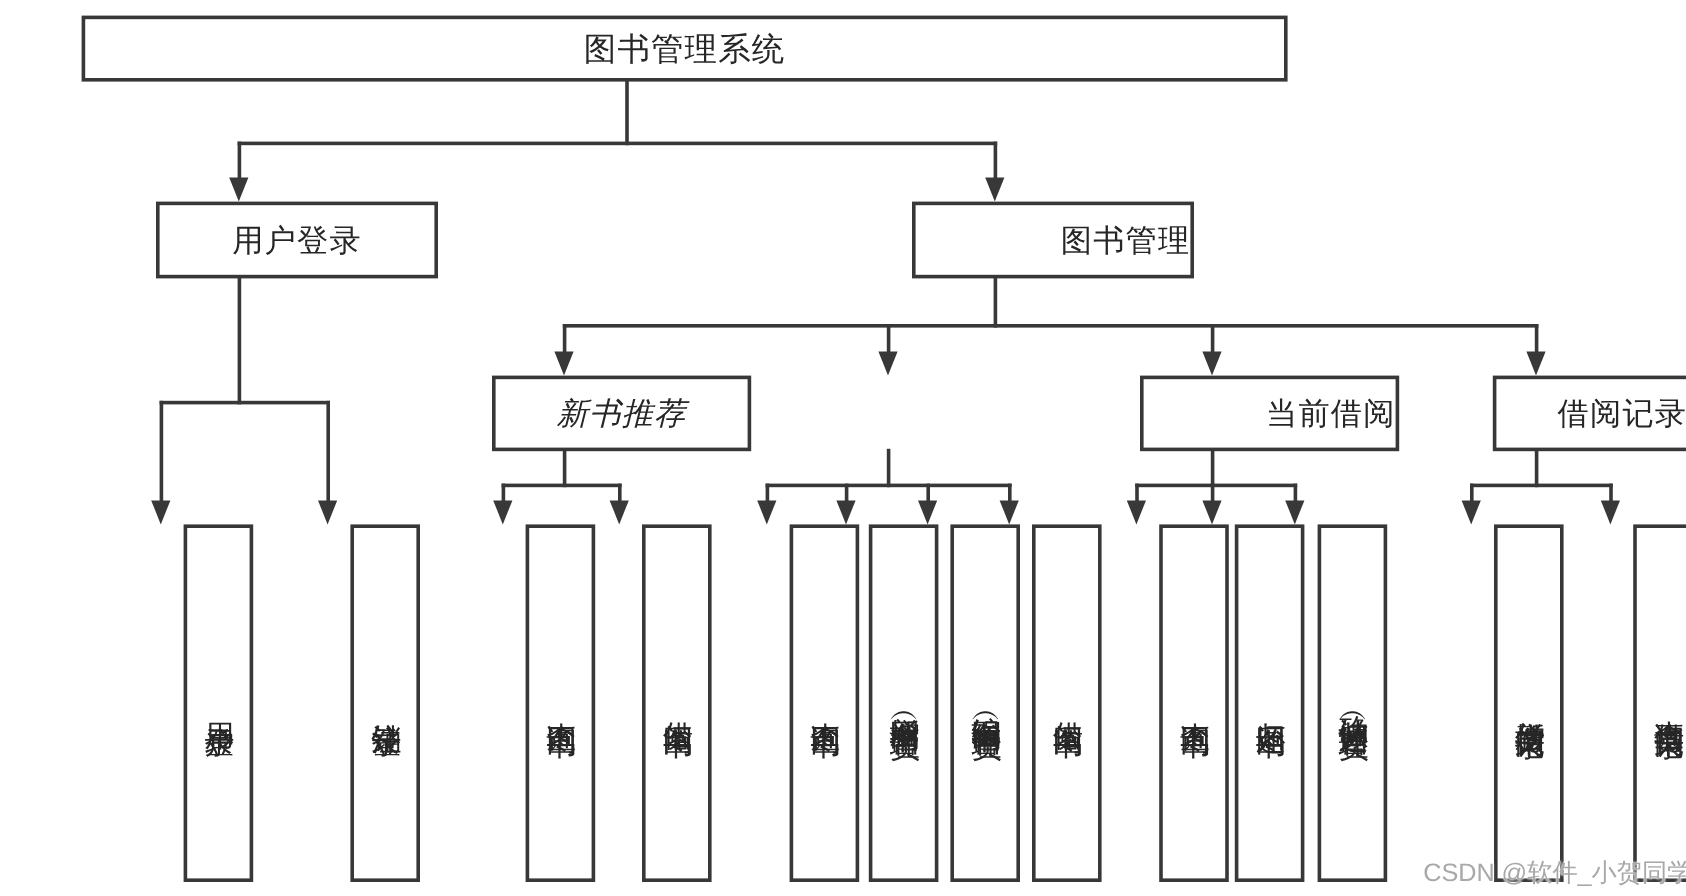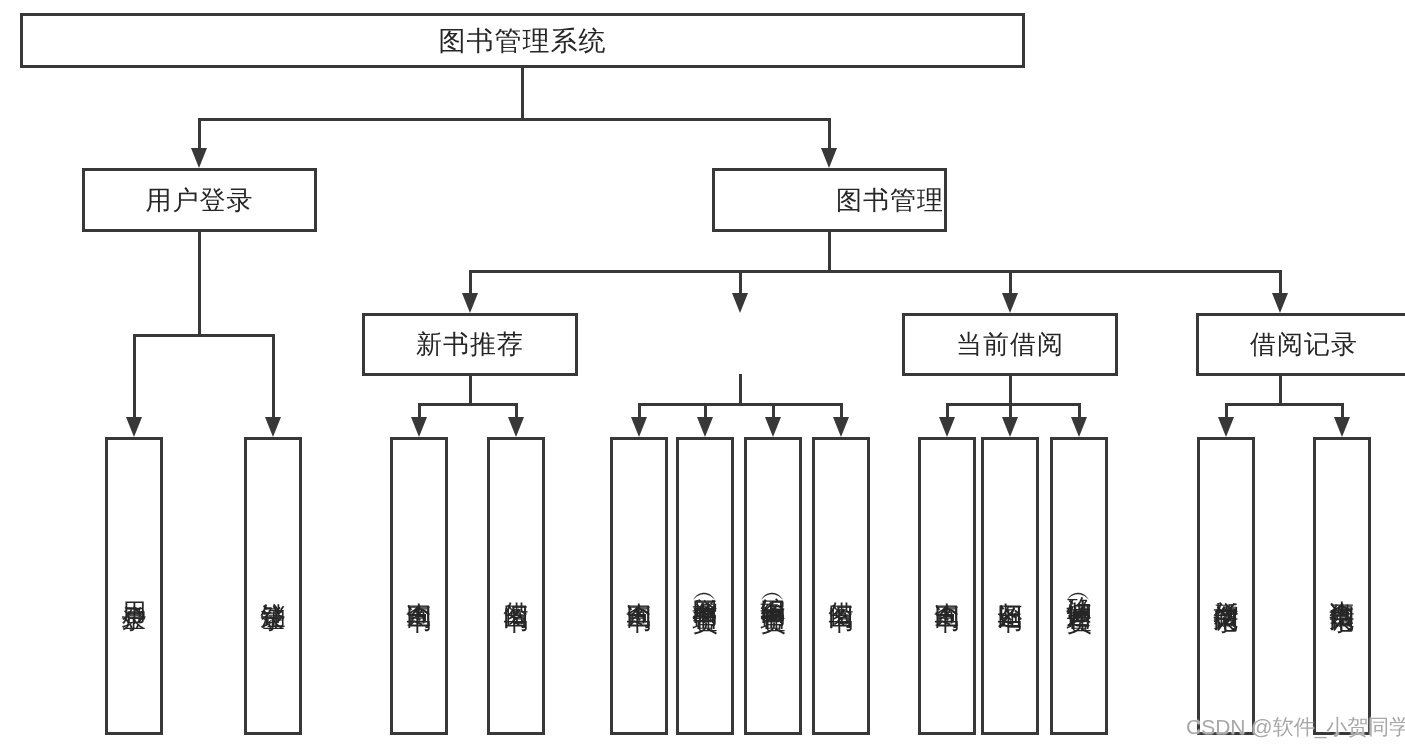--- a/index.html
+++ b/index.html
@@ -14,20 +14,21 @@
 
   
   .node {
     position: absolute;
     background: #ffffff;
     border: 3px solid #383838;
     display: flex;
     align-items: center;
     justify-content: center;
     color: #262626;
+    margin-left: 48px;
   }
   .node .lbl { font-size: 26px; letter-spacing: 1px; white-space: nowrap; }
   .node.root .lbl { font-size: 27px; }
   .node.vert .lbl {
     writing-mode: vertical-rl;
     text-orientation: mixed;
     font-size: 25px;
     letter-spacing: 2px;
     white-space: normal;
     line-height: 1;
@@ -112,24 +113,24 @@
   </div>
   <div class="arrow" style="left:1002px; top:270px; height:43px;">
     <i class="stem"></i>
       <i class="head"></i>
   </div>
   <div class="arrow" style="left:1272px; top:270px; height:43px;">
     <i class="stem"></i>
       <i class="head"></i>
   </div>
 
-  <div class="node" style="left:362px; top:313px; width:216px; height:63px;">
+  <div class="node" style="left:362px; top:313px; width:216px; height:63px;font-style:italic;">
     <span class="lbl">新书推荐</span>
   </div>
-  <div class="node" style="left:902px; top:313px; width:216px; height:63px;">
+  <div class="node" style="left:902px; top:313px; width:216px; height:63px;justify-content:flex-end;">
     <span class="lbl">当前借阅</span>
   </div>
   <div class="node" style="left:1196px; top:313px; width:216px; height:63px;">
     <span class="lbl">借阅记录</span>
   </div>
 
   <div class="vline" style="left:468.5px; top:374px; height:32px;"></div>
   <div class="hline" style="left:417.5px; top:403px; width:100px;"></div>
   <div class="arrow" style="left:411px; top:403px; height:34px;">
     <i class="stem"></i>

